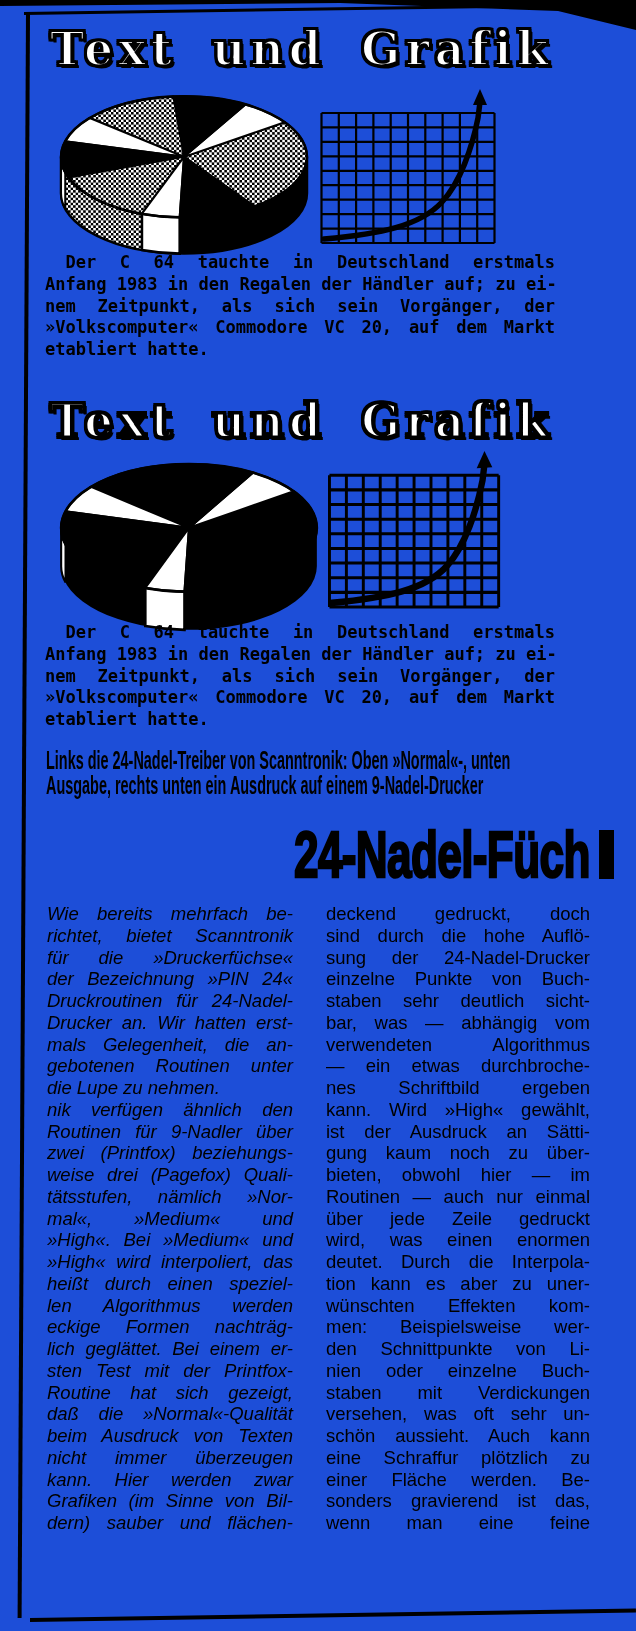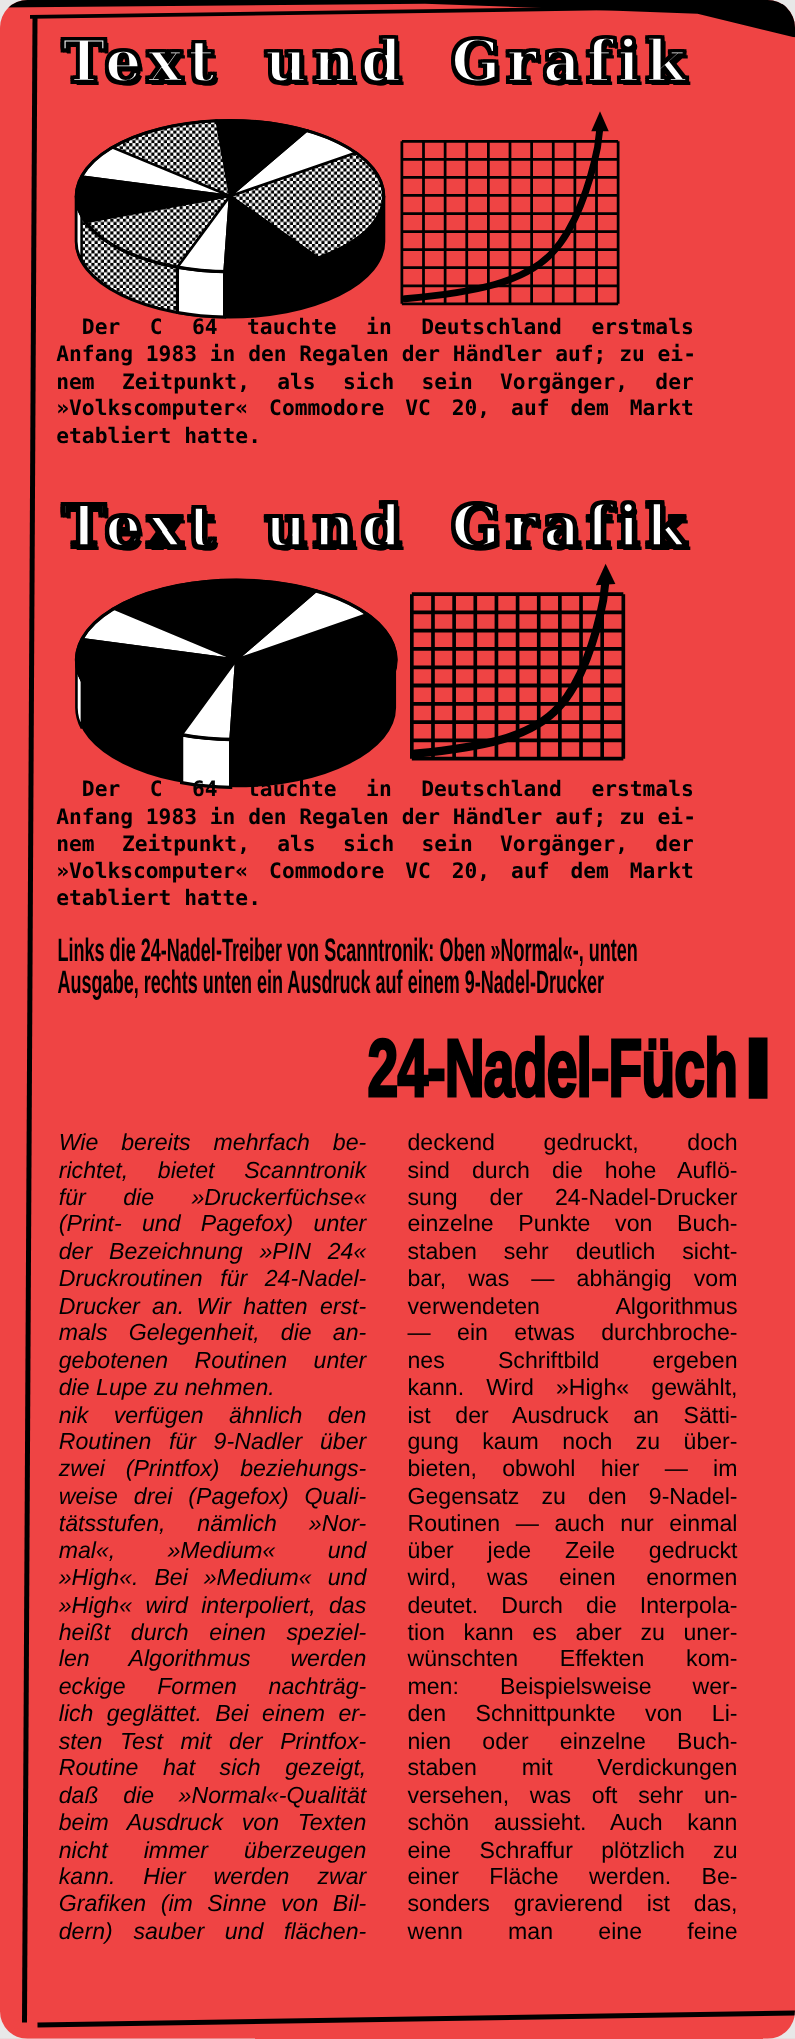--- a/index.html
+++ b/index.html
@@ -1,17 +1,17 @@
 <!DOCTYPE html>
 <html><head>
 <meta charset="utf-8">
 <style>
   html,body{margin:0;padding:0;background:#e8e8e8;}
-  .screen{position:relative;width:636px;height:1631px;background:#ef4444;overflow:hidden;
-          font-family:"Liberation Sans",sans-serif;color:#000;border-radius:22px;}
+  .screen{position:relative;width:636px;height:1631px;background:#1d4ed8;overflow:hidden;
+          font-family:"Liberation Sans",sans-serif;color:#000;}
   .abs{position:absolute;}
 
   
   .topband{left:0;top:0;width:636px;height:30px;background:#000;
            clip-path:polygon(0px 0px,636px 0px,636px 30px,558px 11px,340px 3px,0px 6px);}
   .frame-top{left:24px;top:12px;width:616px;height:3px;background:#000;
              transform:rotate(-0.85deg);transform-origin:left center;}
   .frame-left{left:26px;top:13px;width:4px;height:1605px;background:#000;
               transform:rotate(0.3deg);transform-origin:top left;}
   .frame-bottom{left:30px;top:1618px;width:606px;height:4px;background:#000;
@@ -144,21 +144,20 @@
       <div>Ausgabe, rechts unten ein Ausdruck auf einem 9-Nadel-Drucker</div>
     </div>
 
   <div class="abs headline" style="left:294px;top:822px;">24-Nadel-Füch</div>
   <div class="abs cutbar"></div>
 
   <div class="abs col" style="left:47px;top:903px;width:246px;font-style:italic;">
       <div>Wie bereits mehrfach be-</div>
       <div>richtet, bietet Scanntronik</div>
       <div>für die »Druckerfüchse«</div>
-      <div>(Print- und Pagefox) unter</div>
       <div>der Bezeichnung »PIN 24«</div>
       <div>Druckroutinen für 24-Nadel-</div>
       <div>Drucker an. Wir hatten erst-</div>
       <div>mals Gelegenheit, die an-</div>
       <div>gebotenen Routinen unter</div>
       <div class="ns">die Lupe zu nehmen.</div>
       <div>nik verfügen ähnlich den</div>
       <div>Routinen für 9-Nadler über</div>
       <div>zwei (Printfox) beziehungs-</div>
       <div>weise drei (Pagefox) Quali-</div>
@@ -186,21 +185,20 @@
       <div>einzelne Punkte von Buch-</div>
       <div>staben sehr deutlich sicht-</div>
       <div>bar, was — abhängig vom</div>
       <div>verwendeten Algorithmus</div>
       <div>— ein etwas durchbroche-</div>
       <div>nes Schriftbild ergeben</div>
       <div>kann. Wird »High« gewählt,</div>
       <div>ist der Ausdruck an Sätti-</div>
       <div>gung kaum noch zu über-</div>
       <div>bieten, obwohl hier — im</div>
-      <div>Gegensatz zu den 9-Nadel-</div>
       <div>Routinen — auch nur einmal</div>
       <div>über jede Zeile gedruckt</div>
       <div>wird, was einen enormen</div>
       <div>deutet. Durch die Interpola-</div>
       <div>tion kann es aber zu uner-</div>
       <div>wünschten Effekten kom-</div>
       <div>men: Beispielsweise wer-</div>
       <div>den Schnittpunkte von Li-</div>
       <div>nien oder einzelne Buch-</div>
       <div>staben mit Verdickungen</div>

